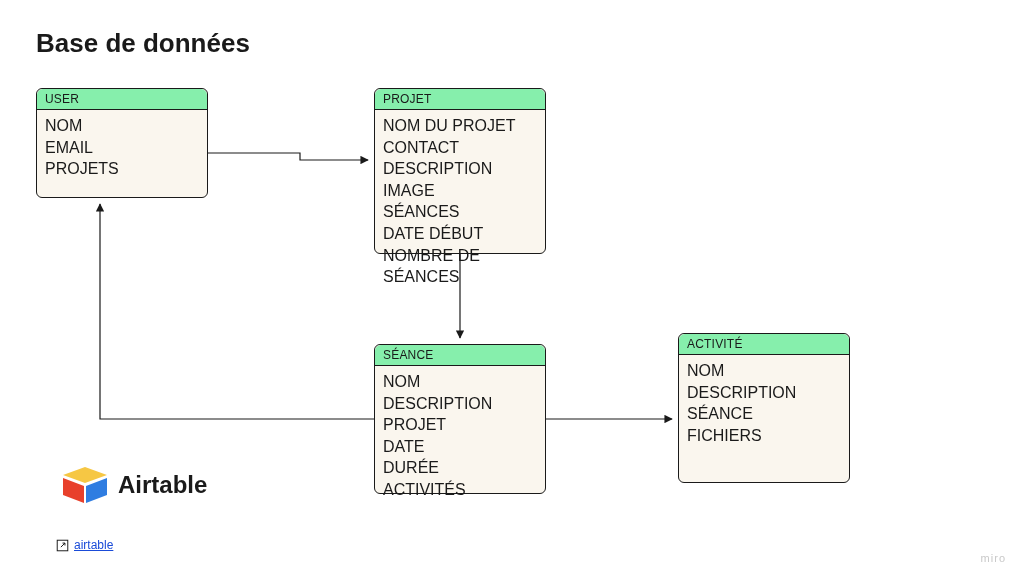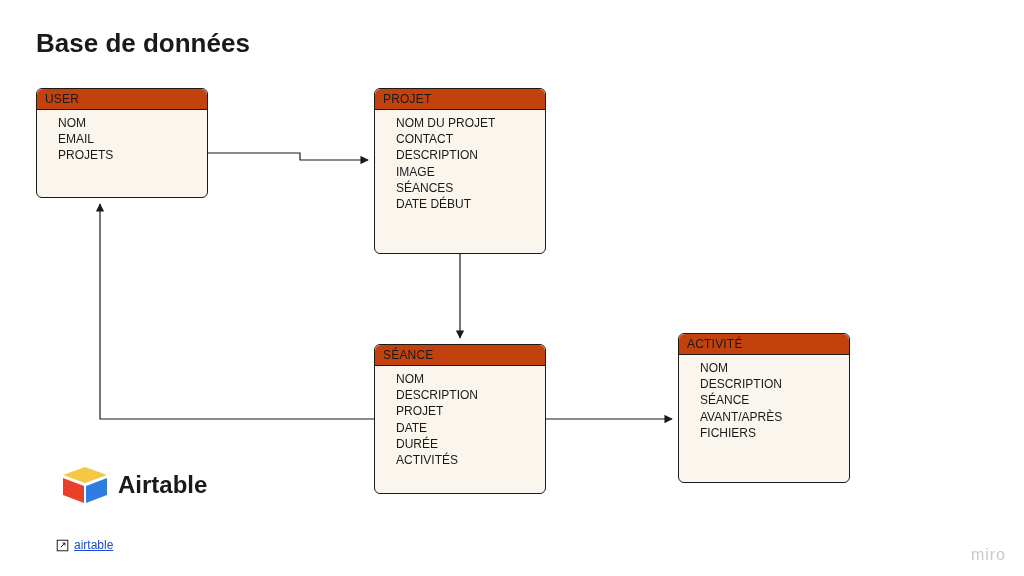--- a/index.html
+++ b/index.html
@@ -30,28 +30,27 @@
     border-radius: 6px;
     background: #faf6ee;
     box-sizing: border-box;
   }
   .entity-header {
     font-size: 12px;
     font-weight: 400;
     letter-spacing: 0.2px;
     padding: 3px 8px 3px 8px;
     border-bottom: 1px solid #1a1a1a;
-    background: #c2410c;
+    background: #86efac;
     border-radius: 6px 6px 0 0;
   }
   .entity-body {
     padding: 5px 8px 8px 8px;
-    font-size: 12px;
+    font-size: 16px;
     line-height: 1.35;
-    margin-left: 13px;
   }
   .field {}
   .arrows {
     position: absolute;
     left: 0;
     top: 0;
     width: 1024px;
     height: 576px;
     pointer-events: none;
   }
@@ -81,21 +80,21 @@
   }
   .link-text {
     color: #1a4bd8;
     text-decoration: underline;
     font-size: 12px;
   }
   .miro {
     position: absolute;
     right: 18px;
     bottom: 12px;
-    font-size: 16px;
+    font-size: 11px;
     color: #c9c9c9;
     letter-spacing: 1px;
     font-weight: 400;
     margin-left: 16px;
   }
 </style>
 </head>
 <body>
 
 <div class="canvas">
@@ -112,20 +111,21 @@
 
   <div class="entity" style="left:374px; top:88px; width:172px; height:166px;">
     <div class="entity-header">PROJET</div>
     <div class="entity-body">
       <div class="field">NOM DU PROJET</div>
       <div class="field">CONTACT</div>
       <div class="field">DESCRIPTION</div>
       <div class="field">IMAGE</div>
       <div class="field">SÉANCES</div>
       <div class="field">DATE DÉBUT</div>
+      <div class="field">NOMBRE DE SÉANCES</div>
     </div>
   </div>
 
   <div class="entity" style="left:374px; top:344px; width:172px; height:150px;">
     <div class="entity-header">SÉANCE</div>
     <div class="entity-body">
       <div class="field">NOM</div>
       <div class="field">DESCRIPTION</div>
       <div class="field">PROJET</div>
       <div class="field">DATE</div>
@@ -133,21 +133,20 @@
       <div class="field">ACTIVITÉS</div>
     </div>
   </div>
 
   <div class="entity" style="left:678px; top:333px; width:172px; height:150px;">
     <div class="entity-header">ACTIVITÉ</div>
     <div class="entity-body">
       <div class="field">NOM</div>
       <div class="field">DESCRIPTION</div>
       <div class="field">SÉANCE</div>
-      <div class="field">AVANT/APRÈS</div>
       <div class="field">FICHIERS</div>
     </div>
   </div>
 
   <svg class="arrows" viewBox="0 0 1024 576">
     <defs>
       <marker id="ah" viewBox="0 0 10 10" refX="9" refY="5" markerWidth="7" markerHeight="7" orient="auto-start-reverse">
         <path d="M0,0 L10,5 L0,10 z" fill="#1a1a1a"></path>
       </marker>
     </defs>

